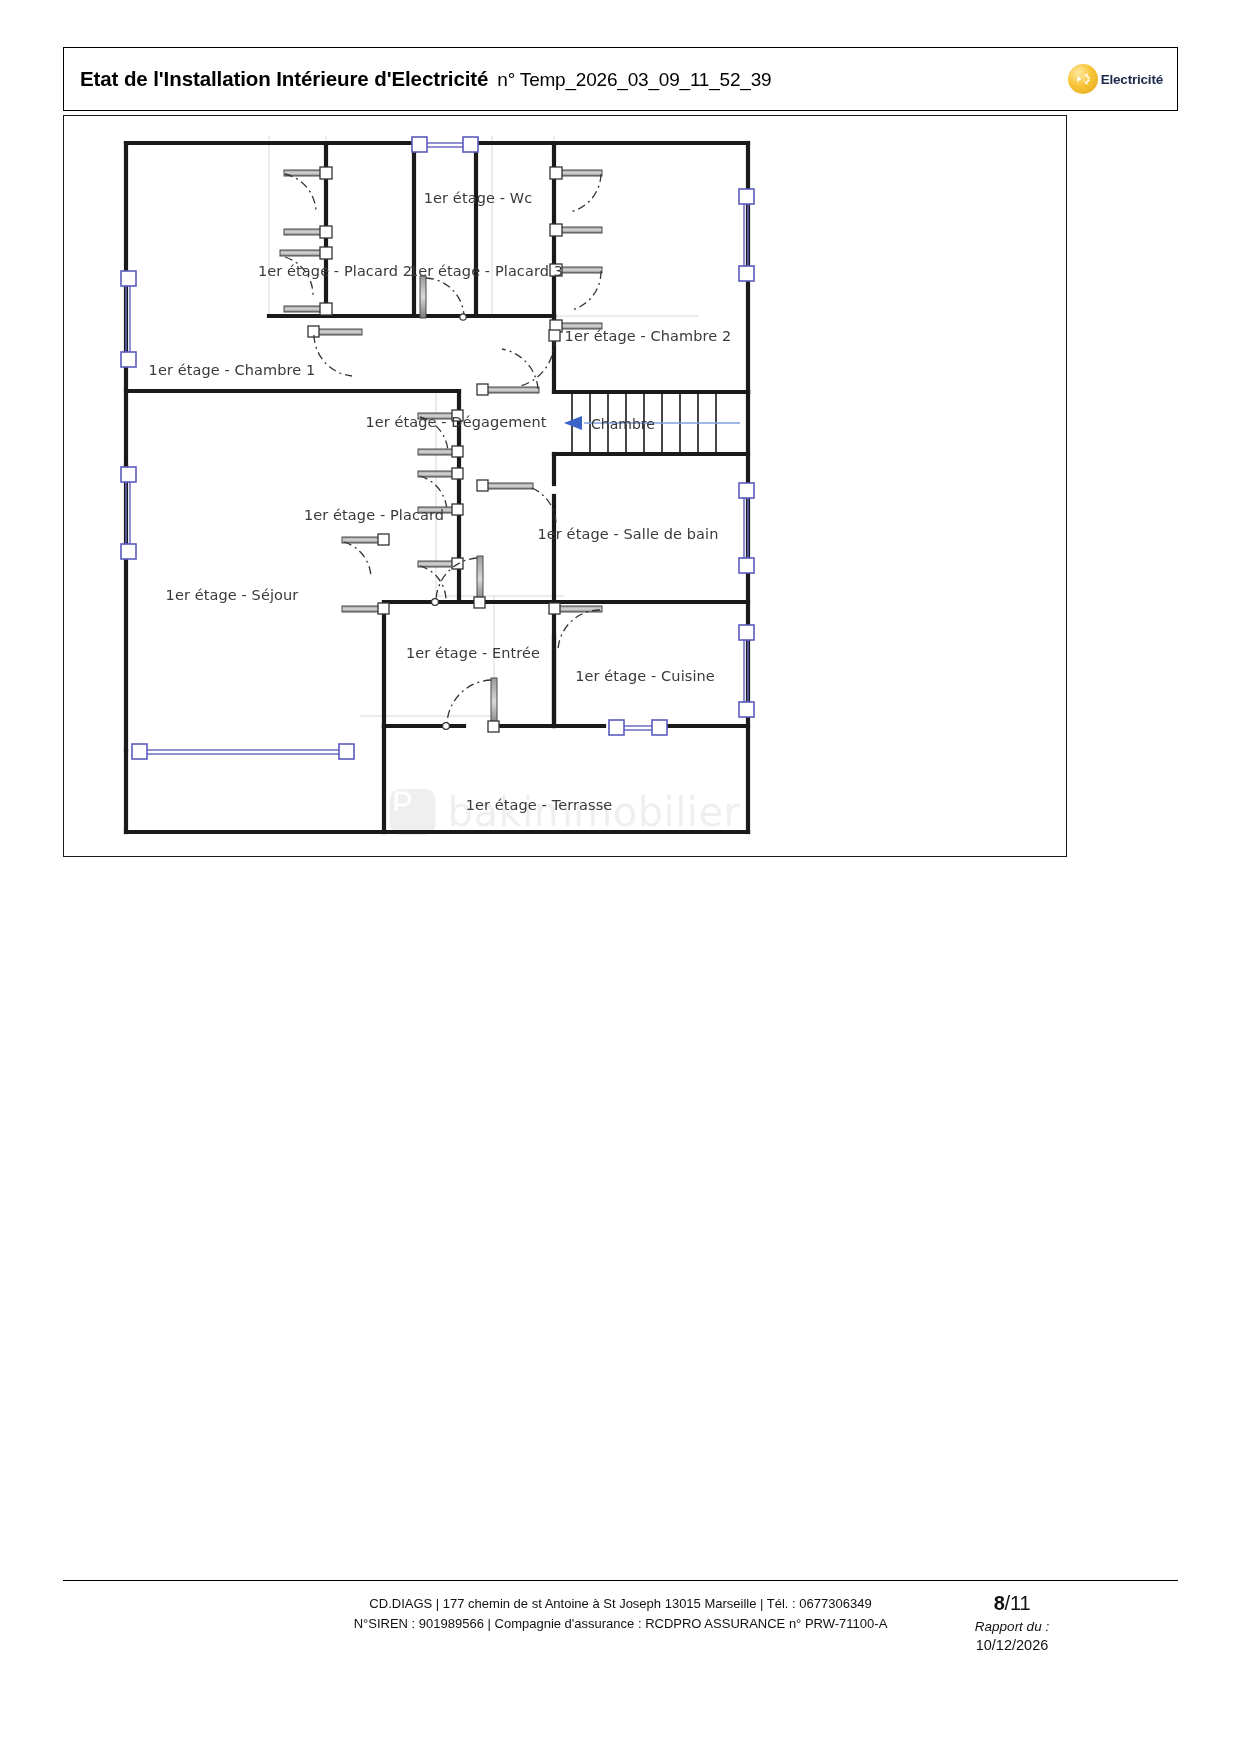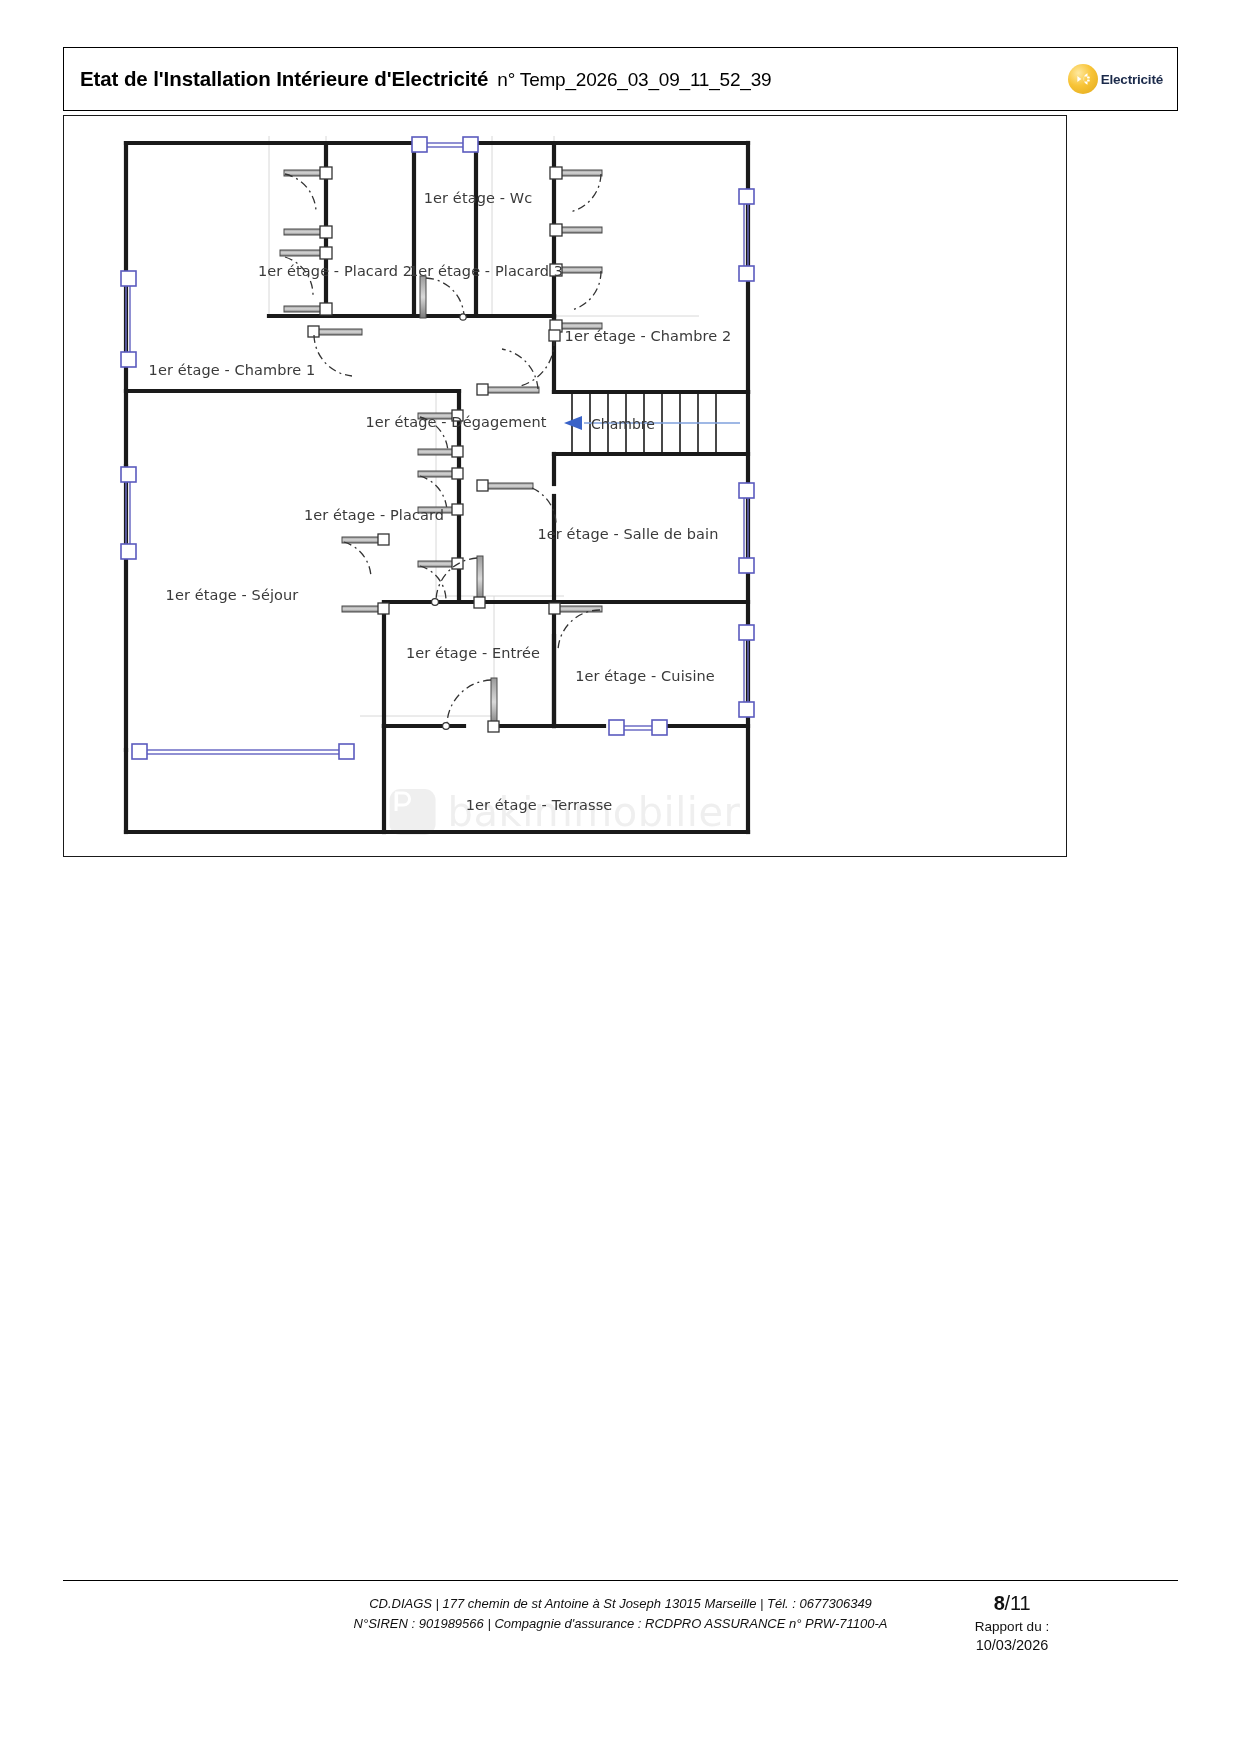--- a/index.html
+++ b/index.html
@@ -170,38 +170,38 @@
     position: absolute;
     left: 0;
     right: 0;
     top: 6px;
     text-align: center;
     font-size: 13px;
     line-height: 1.55;
     color: #111;
     font-family: "Liberation Sans", sans-serif;
   }
-  .footer-center div { white-space: nowrap; font-style: italic; }
+  .footer-center div { white-space: nowrap; }
   .footer-right {
     position: absolute;
     right: 76px;
     top: 2px;
     width: 180px;
     text-align: center;
     line-height: 1.35;
     color: #111;
   }
   .page-num {
     font-size: 20px;
     letter-spacing: -0.2px;
   }
   .page-num .cur { font-weight: bold; }
   .page-num .sep { font-weight: normal; }
   .page-num .tot { font-weight: normal; }
-  .footer-report-label { font-size: 13.5px; margin-top: 1px; }
+  .footer-report-label { font-size: 13.5px; margin-top: 1px; font-style: italic; }
   .footer-report-date { font-size: 14.5px; }
 </style>
 </head>
 <body>
 
 <div class="page">
 
   <div class="header-box">
     <div class="header-titles">
       <span class="header-title-main">Etat de l'Installation Intérieure d'Electricité</span>
@@ -537,17 +537,17 @@
   <div class="footer">
     <div class="footer-center">
       <div>CD.DIAGS | 177 chemin de st Antoine à St Joseph 13015 Marseille | Tél. : 0677306349</div>
       <div>N°SIREN : 901989566 | Compagnie d'assurance : RCDPRO ASSURANCE n° PRW-71100-A</div>
     </div>
     <div class="footer-right">
       <div class="page-num">
         <span class="cur">8</span><span class="sep">/</span><span class="tot">11</span>
       </div>
       <div class="footer-report-label">Rapport du :</div>
-      <div class="footer-report-date">10/03/2026</div>
+      <div class="footer-report-date">10/12/2026</div>
     </div>
   </div>
 
 </div>
 
 </body></html>

